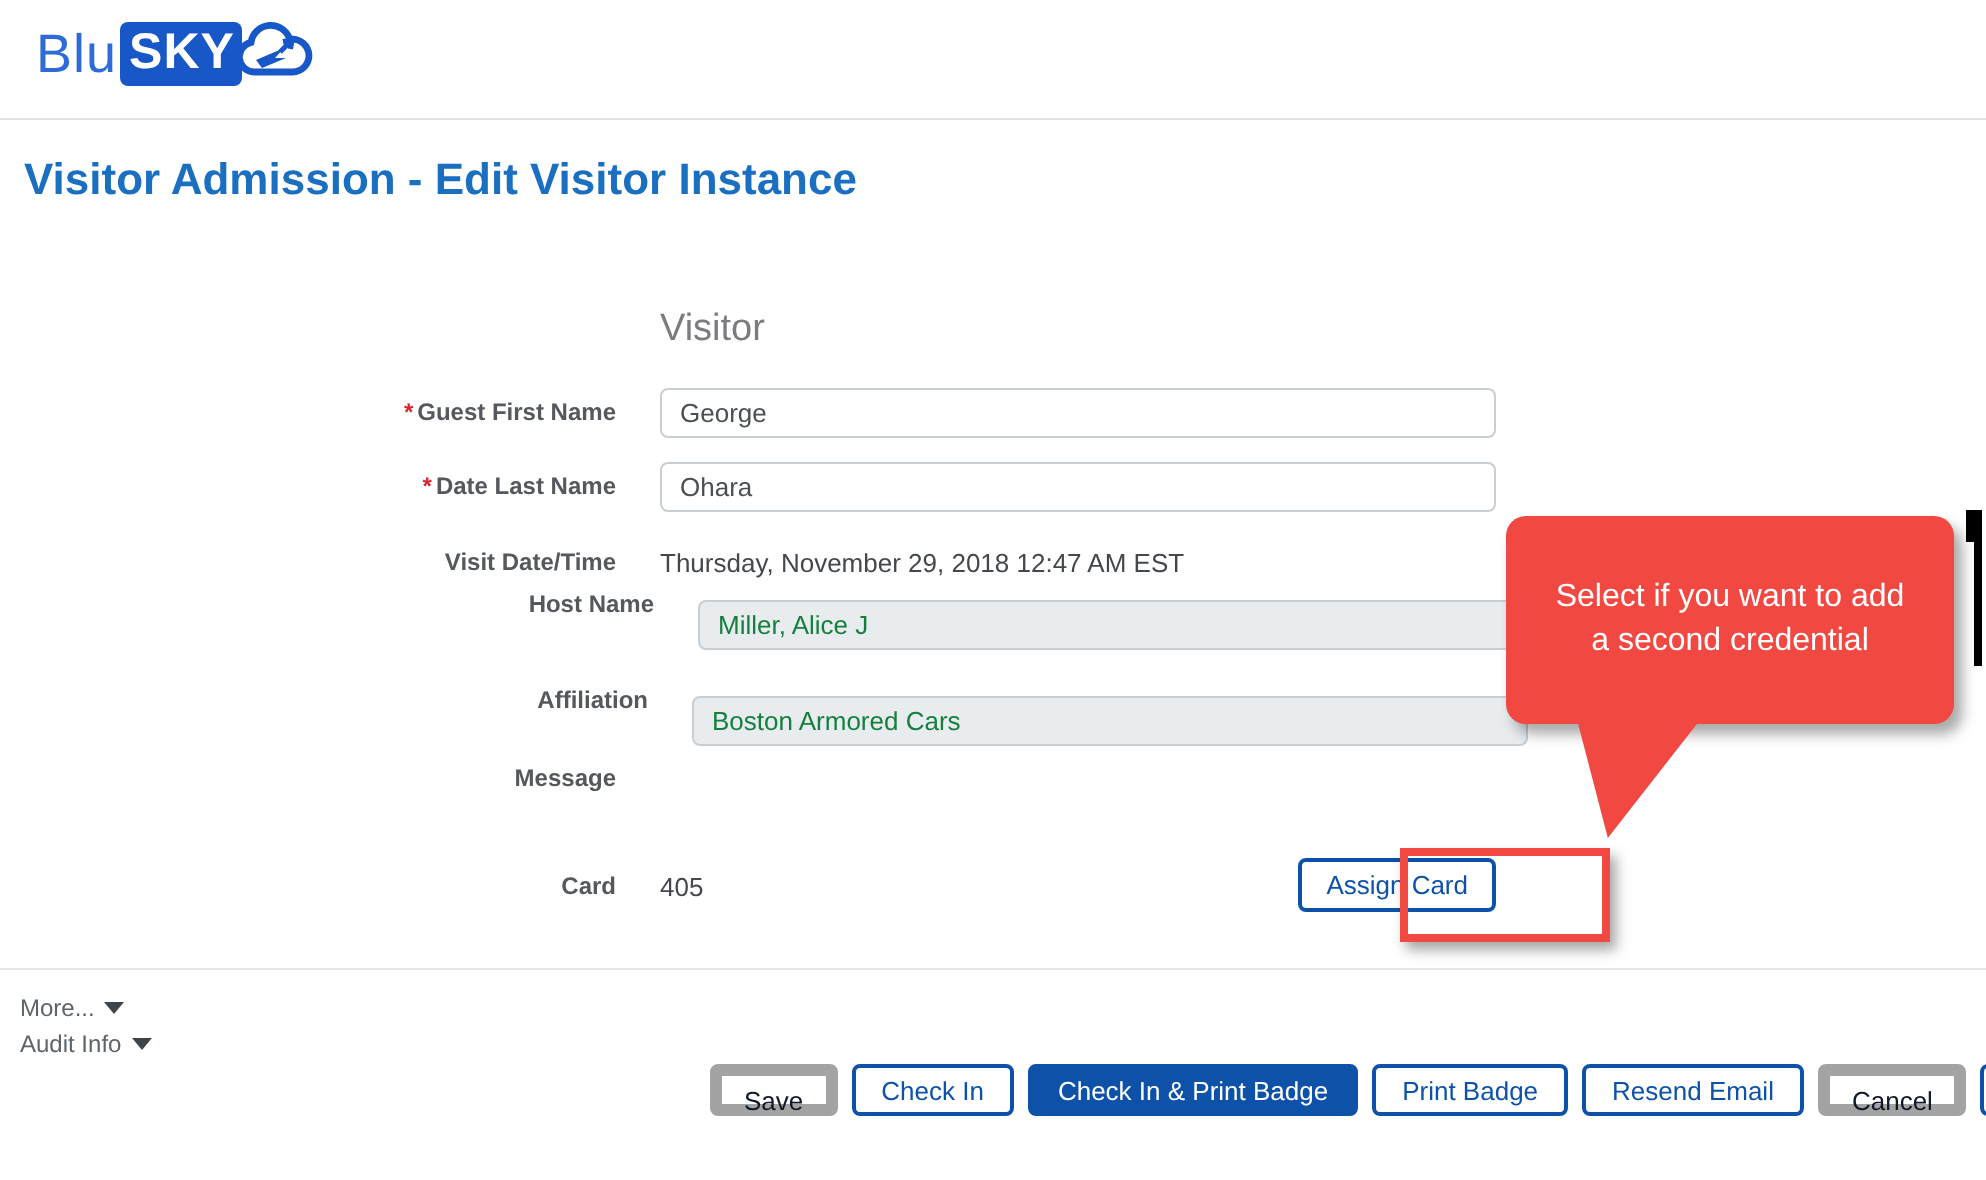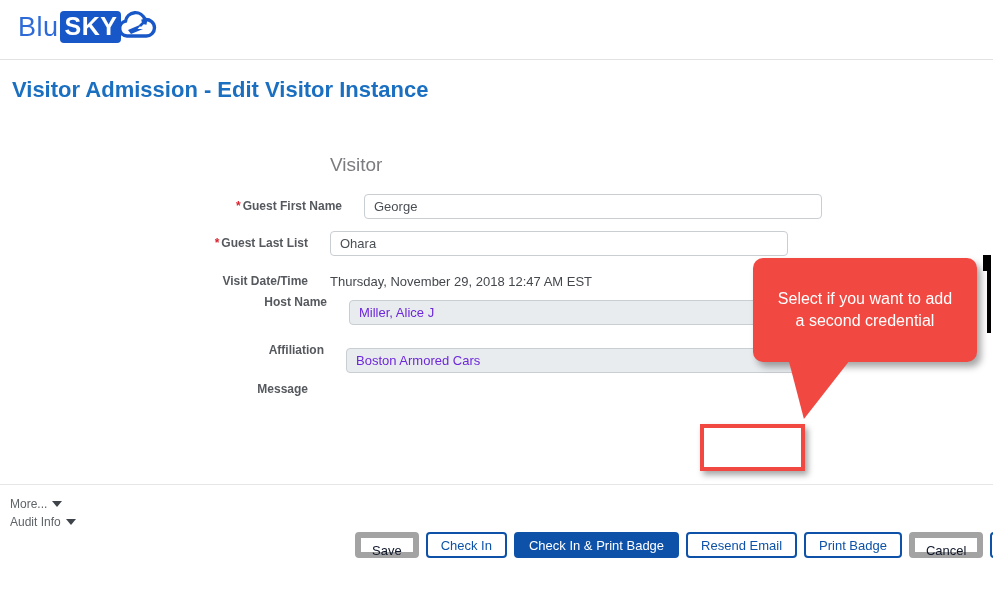--- a/index.html
+++ b/index.html
@@ -34,35 +34,35 @@
   .section-title {
     position: absolute; left: 330px; top: 154px;
     font-size: 19px; font-weight: 400; color: #7b7c80;
   }
   .frow { position: absolute; left: 0; display: flex; align-items: center; width: 790px; }
   .frow .lbl {
     width: 308px; text-align: right; font-size: 12px; font-weight: 700; color: #55595e;
     flex: 0 0 308px; line-height: 1.2;
   }
   .req { color: #d9232e; font-weight: 700; margin-right: 2px; }
-  .frow .ctrl { margin-left: 22px; width: 458px; position: relative; display: flex; align-items: center; }
+  .frow .ctrl { margin-left: 22px; width: 418px; position: relative; display: flex; align-items: center; }
   .tbox {
     width: 458px; height: 25px; border: 1px solid #c9ced3; border-radius: 4px;
     padding: 2px 9px; font-size: 13px; color: #4a4f55; background: #fff;
     font-family: "Liberation Sans", sans-serif; outline: none;
   }
-  .tbox:disabled, .tbox.disabled { background: #e9ecef; color: #6d28d9; margin-top: 19px; }
+  .tbox:disabled, .tbox.disabled { background: #e9ecef; color: #15803d; margin-top: 19px; }
   .tarea {
     width: 458px; height: 41px; border: 1px solid #c9ced3; border-radius: 4px;
     padding: 5px 9px; font-size: 13px; color: #4a4f55; resize: none;
     font-family: "Liberation Sans", sans-serif; outline: none; background: #fff;
   }
   .static-val { font-size: 13px; color: #44484d; }
 
-  .row-first  { top: 194px; height: 25px; padding-left: 34px; }
+  .row-first  { top: 194px; height: 25px; }
   .row-last   { top: 231px; height: 25px; }
   .row-date   { top: 273px; height: 17px; }
   .row-host   { top: 290px; height: 25px; padding-left: 19px; }
   .row-affil  { top: 338px; height: 25px; padding-left: 16px; }
   .row-msg    { top: 374px; height: 41px; flex-direction: column; }
   .row-card   { top: 428px; height: 31px; }
 
   .assign-btn {
     position: absolute; right: 0; top: 1px;
     background: #fff; border: 2px solid #0d52a8; color: #0d52a8;
@@ -143,21 +143,21 @@
   <h2 class="section-title">Visitor</h2>
 
   <div class="frow row-first">
     <div class="lbl"><span class="req">*</span><span>Guest First Name</span></div>
     <div class="ctrl">
         <input class="tbox" type="text" value="George" style="">
       </div>
   </div>
 
   <div class="frow row-last">
-    <div class="lbl"><span class="req">*</span><span>Guest Last List</span></div>
+    <div class="lbl"><span class="req">*</span><span>Date Last Name</span></div>
     <div class="ctrl">
         <input class="tbox" type="text" value="Ohara" style="">
       </div>
   </div>
 
   <div class="frow row-date">
     <div class="lbl">Visit Date/Time</div>
     <div class="ctrl">
         <span class="static-val">Thursday, November 29, 2018 12:47 AM EST</span>
       </div>
@@ -177,20 +177,27 @@
       </div>
   </div>
 
   <div class="frow row-msg">
     <div class="lbl" style="align-self:flex-start; margin-top:8px;">Message</div>
     <div class="ctrl">
         <textarea class="tarea" style="">---sss</textarea>
       </div>
   </div>
 
+  <div class="frow row-card">
+    <div class="lbl">Card</div>
+    <div class="ctrl" style="height:31px;">
+      <span class="static-val">405</span>
+      <button class="assign-btn">Assign Card</button>
+    </div>
+  </div>
 
   <div class="highlight-rect"></div>
   <div class="callout">Select if you want to add a second credential</div>
   <div class="callout-tail"></div>
   <div class="edge-mark"></div>
   <div class="edge-mark-nub"></div>
 
   <div class="footer-rule"></div>
 
   <div class="footer-link link-more">
@@ -199,20 +206,20 @@
   </div>
   <div class="footer-link link-audit">
     <span>Audit Info</span>
       <span class="caret-down"></span>
   </div>
 
   <div class="actions">
     <button class="btn btn-disabled">Save</button>
     <button class="btn btn-outline">Check In</button>
     <button class="btn btn-primary">Check In &amp; Print Badge</button>
+    <button class="btn btn-outline">Print Badge</button>
     <button class="btn btn-outline">Resend Email</button>
-    <button class="btn btn-outline">Print Badge</button>
     <button class="btn btn-disabled">Cancel</button>
     <button class="btn btn-outline">Back To List</button>
 
   </div>
 
 </div>
 
 </body></html>

